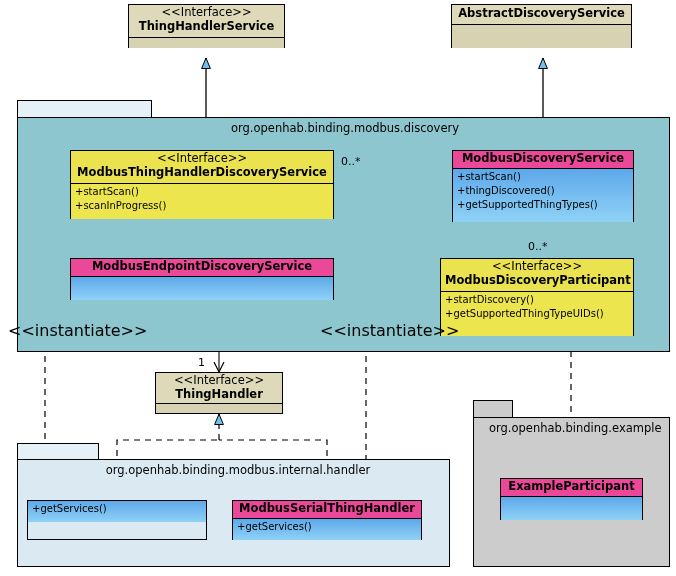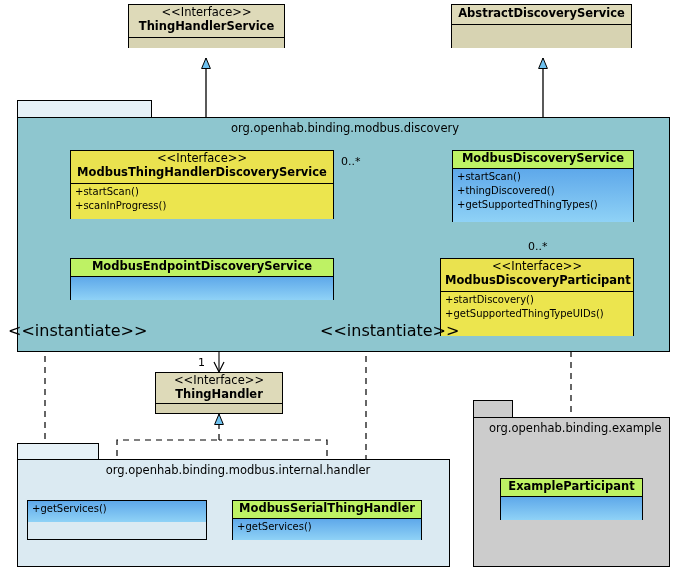--- a/index.html
+++ b/index.html
@@ -25,21 +25,21 @@
   .cls-body.empty{padding:0;}
 
   
   .fill-iface-tan  {background:linear-gradient(180deg,#e0ddc0 0%,#d5d1ae 100%);}
   .fill-iface-tan .cls-head{background:#dedab9;}
   .fill-iface-tan .cls-body{background:#d7d3b2;}
 
   .fill-yellow .cls-head{background:#eae24f;}
   .fill-yellow .cls-body{background:#ece54e;}
 
-  .fill-blue .cls-head{background:#bef264;}
+  .fill-blue .cls-head{background:#ec4899;}
   .fill-blue .cls-body{background:linear-gradient(180deg,#5ea8ea 0%,#8fd2f6 100%);}
 
   
   .edge-lbl{position:absolute;font-size:11px;color:#000;white-space:nowrap;}
   .stereo-lbl{position:absolute;font-size:16px;color:#000;white-space:nowrap;}
 </style>
 </head>
 <body>
 
 <div id="canvas">

